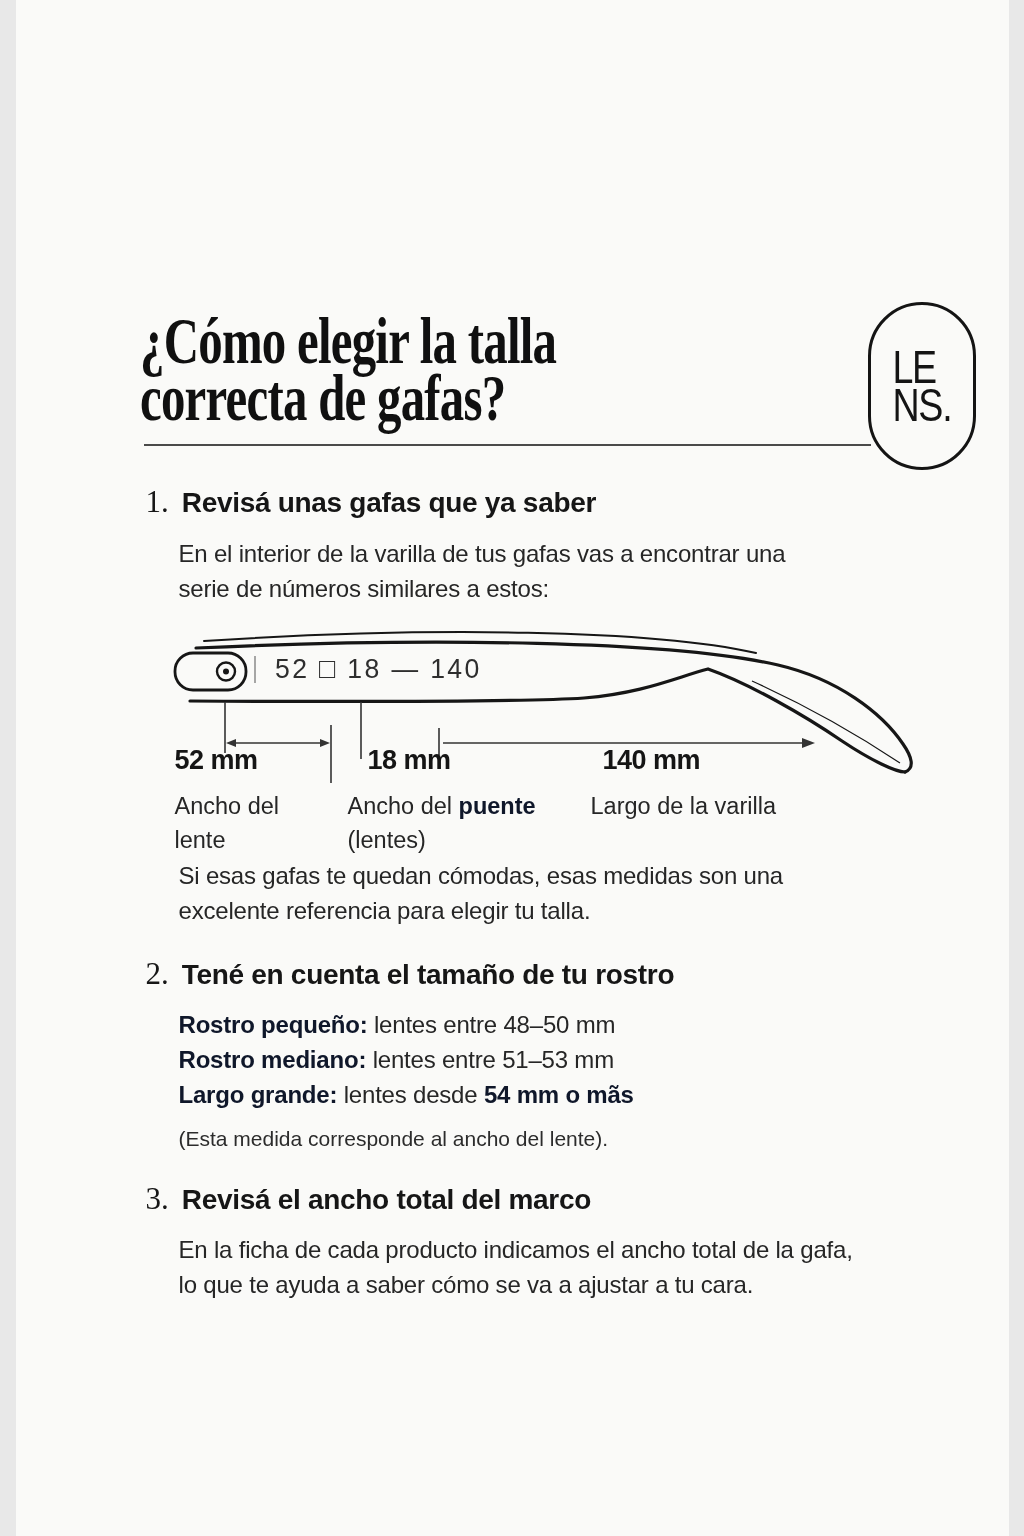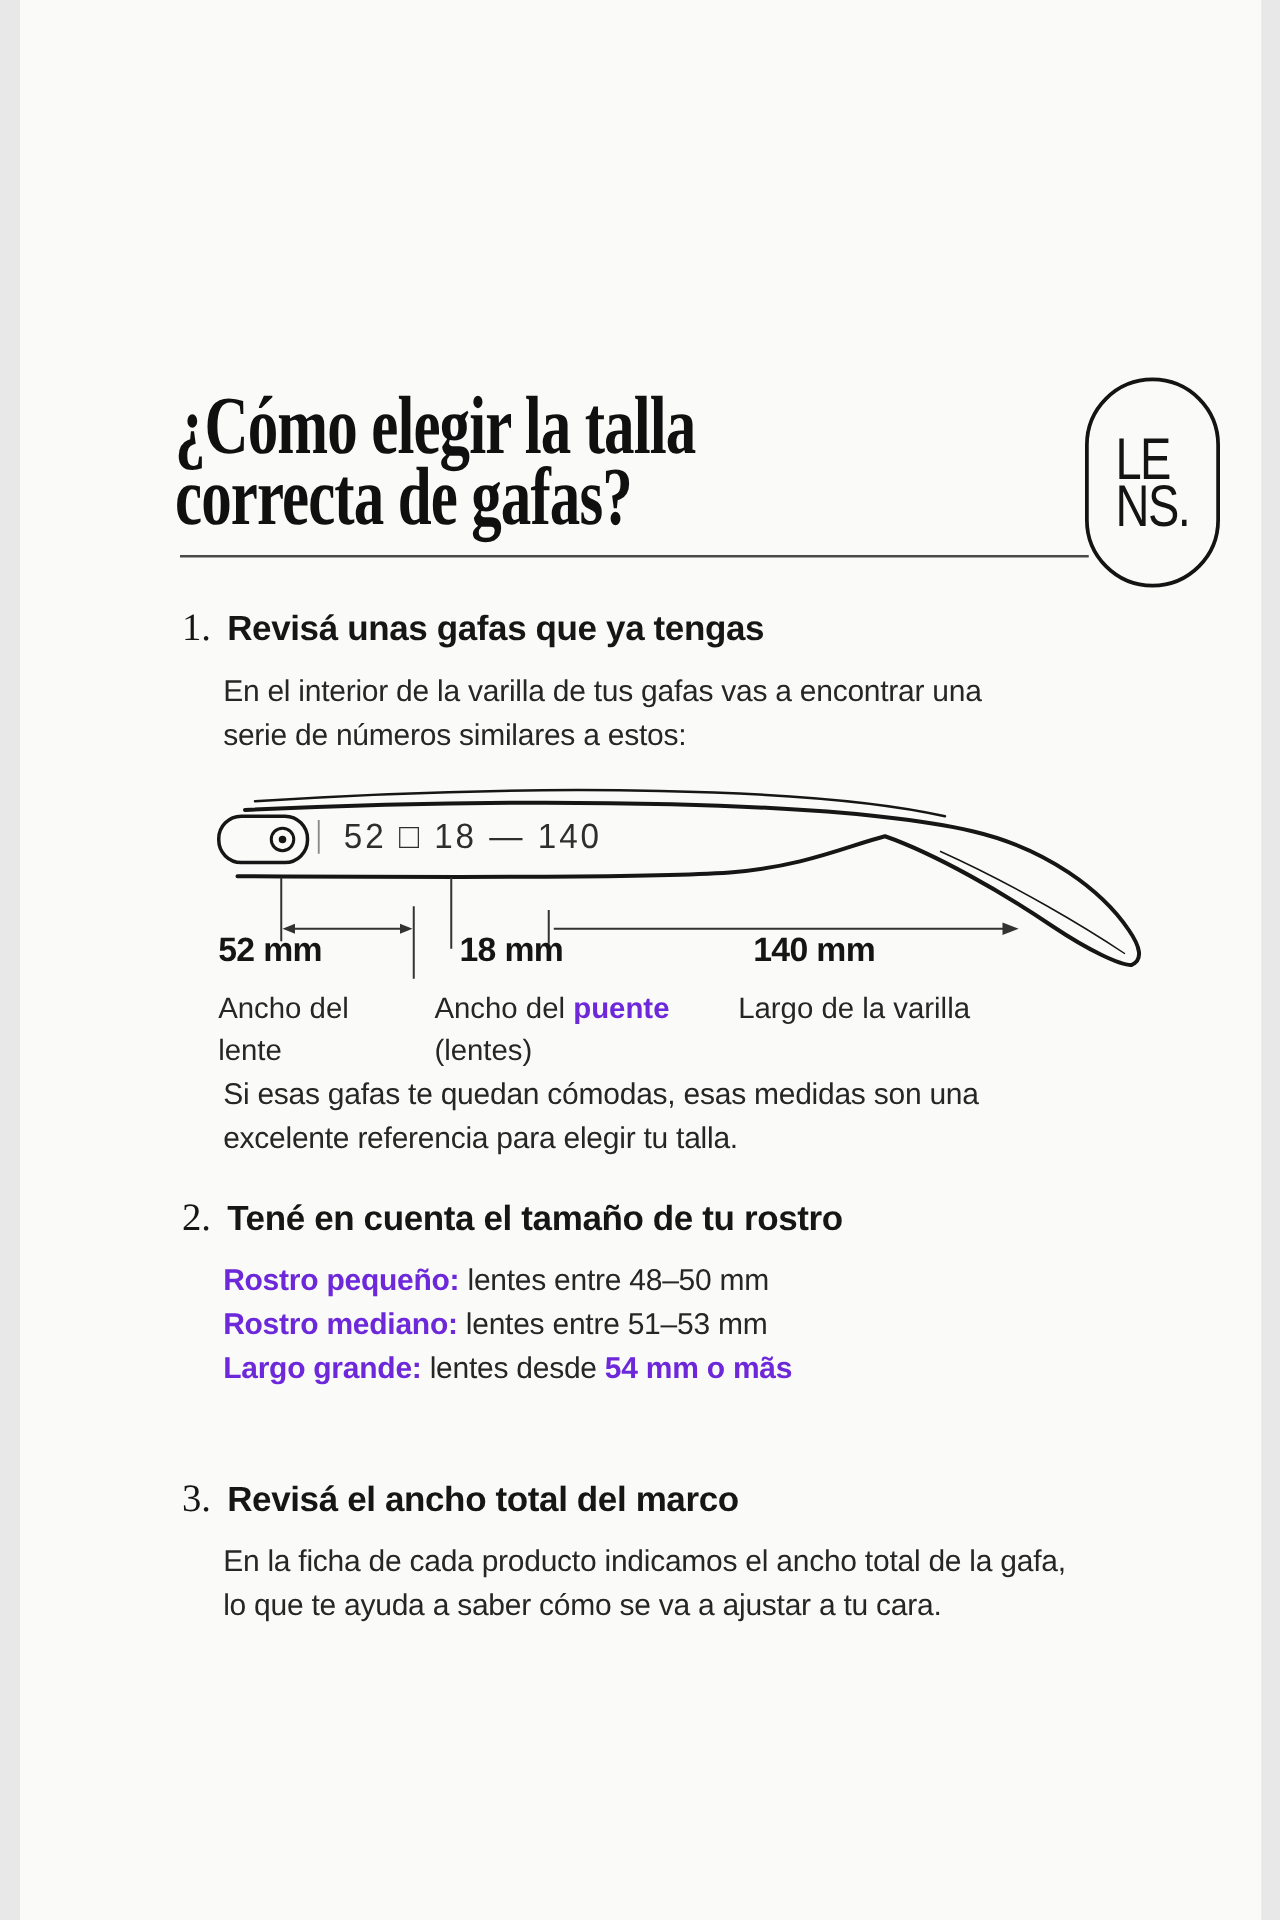--- a/index.html
+++ b/index.html
@@ -36,21 +36,21 @@
   .sec{display:flex;align-items:baseline;}
   .sec .num{
     font-family:"Liberation Serif",serif;font-weight:400;
     font-size:31px;color:#161616;margin-right:13px;
   }
   .sec .lbl{font-weight:700;font-size:28px;letter-spacing:-0.3px;color:#161616;}
 
   
   .bl{font-size:24px;letter-spacing:-0.2px;color:#262626;}
   .note{font-size:21px;color:#2c2c2c;}
-  .b{font-weight:700;color:#6d28d9;}
+  .b{font-weight:700;color:#0f172a;}
   .pre{white-space:pre;}
 
   
   .diagram{left:118px;top:613px;width:802px;height:252px;}
   .diagram svg{position:absolute;left:0;top:0;}
   .marking{
     position:absolute;left:141px;top:42px;
     font-family:"Liberation Sans","DejaVu Sans",sans-serif;
     font-size:28px;line-height:28px;letter-spacing:2.5px;color:#2e2e2e;
     transform:scaleX(0.95);transform-origin:left top;white-space:nowrap;
@@ -78,21 +78,21 @@
     <div class="logo-text">
       <div>LE</div>
       <div>NS.</div>
     </div>
   </div>
 
   <div class="abs rule"></div>
 
   <div class="abs sec" style="left:130px;top:484px;">
     <span class="num">1.</span>
-    <span class="lbl">Revisá unas gafas que ya tengas</span>
+    <span class="lbl">Revisá unas gafas que ya saber</span>
   </div>
 
   <div class="abs bl" style="left:163px;top:540px;">En el interior de la varilla de tus gafas vas a encontrar una</div>
   <div class="abs bl" style="left:163px;top:575px;">serie de números similares a estos:</div>
 
   <div class="abs diagram">
     <svg width="802" height="252" viewBox="0 0 802 252">
 
       <path d="M 70,28 C 300,13 520,17 622,40" fill="none" stroke="#161616" stroke-width="2" stroke-linecap="round"></path>
 
@@ -159,20 +159,21 @@
   <div class="abs bl" style="left:163px;top:1011px;">
     <span class="b pre">Rostro pequeño:</span><span class="pre"> lentes entre 48–50 mm</span><span class="b pre"></span>
   </div>
   <div class="abs bl" style="left:163px;top:1046px;">
     <span class="b pre">Rostro mediano:</span><span class="pre"> lentes entre 51–53 mm</span><span class="b pre"></span>
   </div>
   <div class="abs bl" style="left:163px;top:1081px;">
     <span class="b pre">Largo grande:</span><span class="pre"> lentes desde </span><span class="b pre">54 mm o mãs</span>
   </div>
 
+  <div class="abs note" style="left:163px;top:1127px;">(Esta medida corresponde al ancho del lente).</div>
 
   <div class="abs sec" style="left:130px;top:1181px;">
     <span class="num">3.</span>
     <span class="lbl">Revisá el ancho total del marco</span>
   </div>
 
   <div class="abs bl" style="left:163px;top:1236px;">En la ficha de cada producto indicamos el ancho total de la gafa,</div>
   <div class="abs bl" style="left:163px;top:1271px;">lo que te ayuda a saber cómo se va a ajustar a tu cara.</div>
 
 </div>

